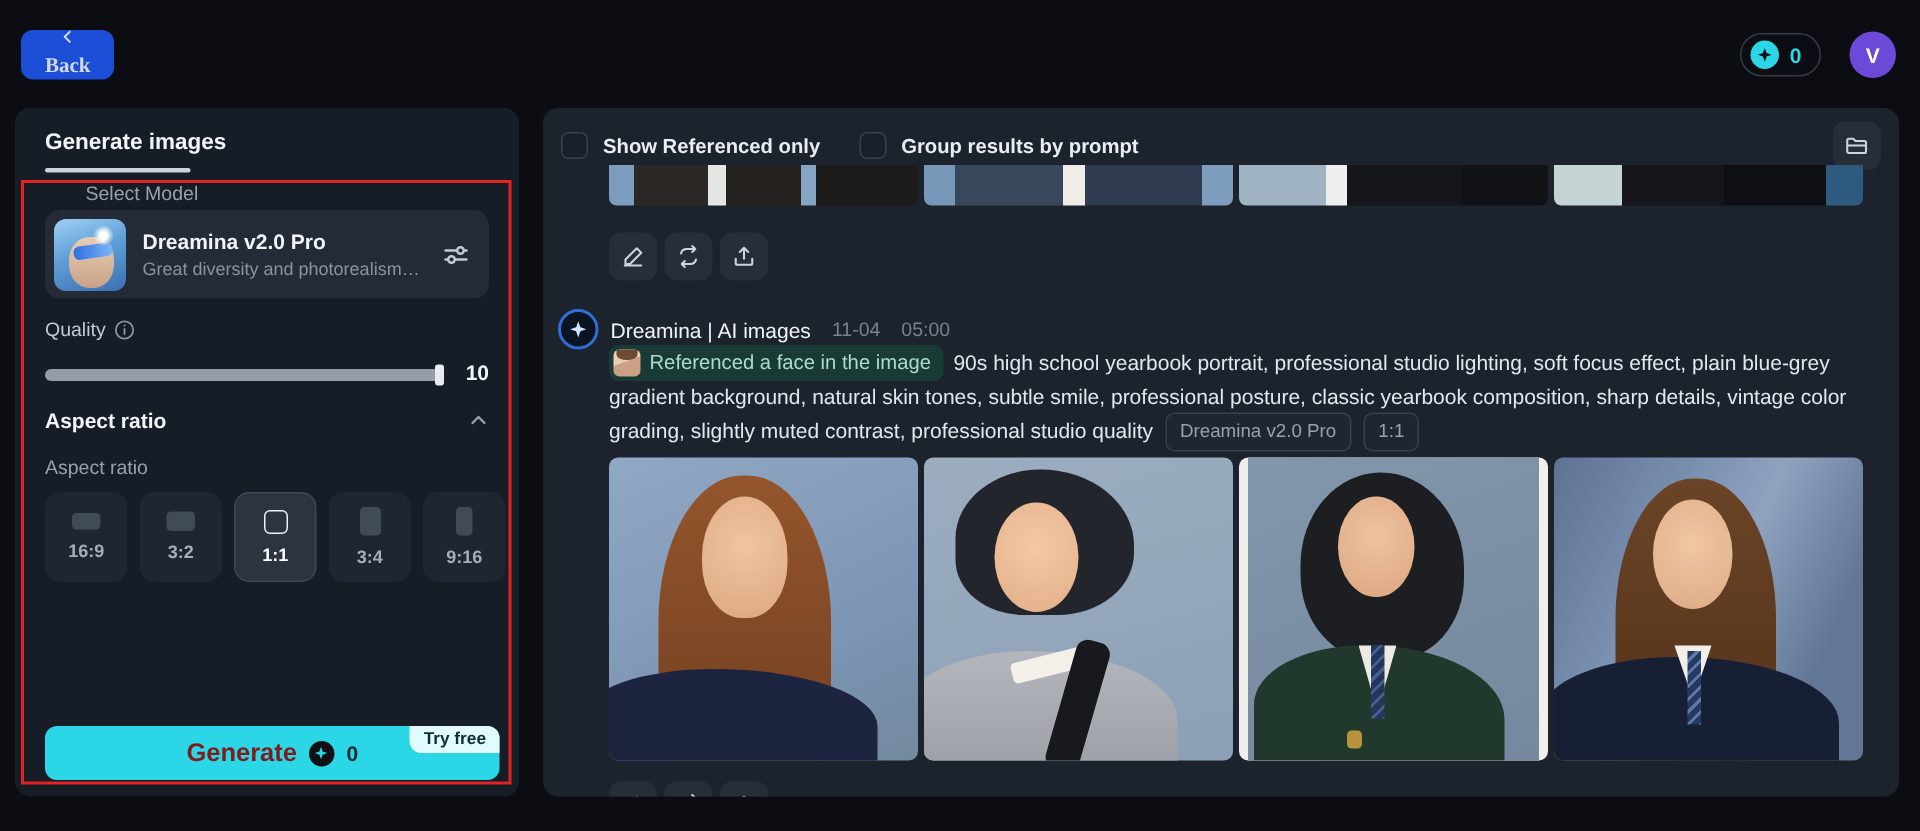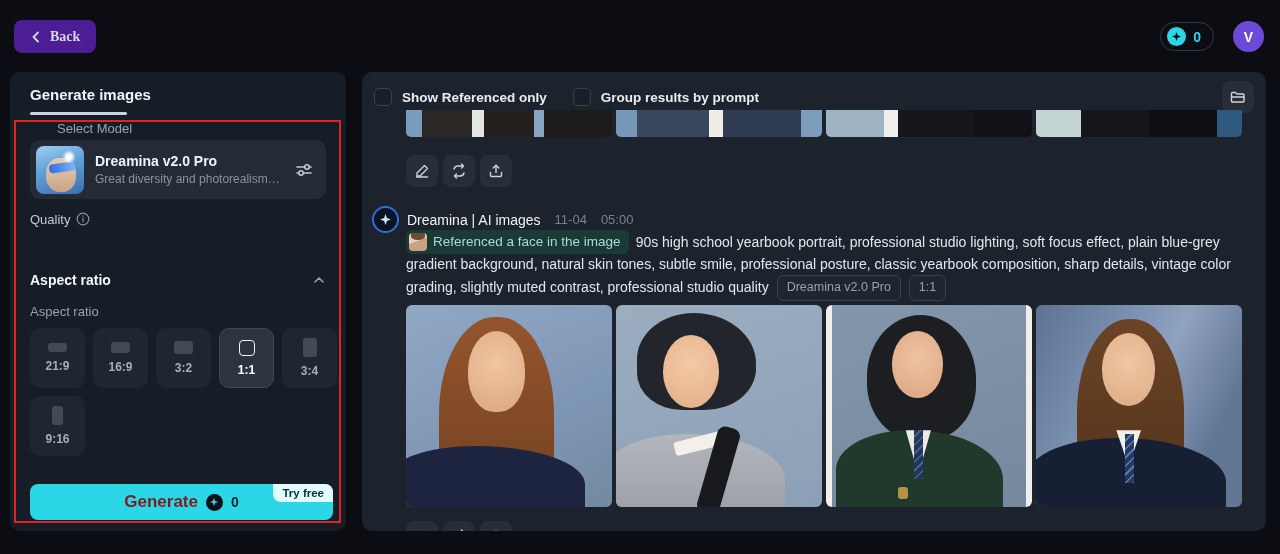--- a/index.html
+++ b/index.html
@@ -1,23 +1,23 @@
 <!DOCTYPE html>
 <html><head>
 <meta charset="utf-8">
 <style>
   * { margin:0; padding:0; box-sizing:border-box; }
   html,body { width:1280px; height:554px; overflow:hidden; }
   body { background:#0b0d12; font-family:"Liberation Sans", sans-serif; color:#e9edf2; position:relative; }
 
   
   .topbar { position:absolute; left:0; top:0; width:1280px; height:60px; }
-  .back-btn { position:absolute; left:14px; top:20px; height:33px; padding:0 16px; background:#4c1d95;
+  .back-btn { position:absolute; left:14px; top:20px; height:33px; padding:0 16px; background:#1d4ed8;
     border:none; border-radius:8px; color:#d4dae2; display:flex; align-items:center; gap:8px; cursor:pointer;
-    font-family:"Liberation Serif", serif; font-size:14px; font-weight:bold; }
+    font-family:"Liberation Serif", serif; font-size:14px; font-weight:bold;flex-direction:column; }
   .credits-pill { position:absolute; right:66px; top:22px; height:29px; padding:0 12px 0 6px; border:1px solid #333b46;
     border-radius:15px; display:flex; align-items:center; gap:7px; cursor:pointer; }
   .credit-coin { width:19px; height:19px; border-radius:50%; background:#2bd6e6; display:flex; align-items:center; justify-content:center; }
   .credit-coin svg { width:11px; height:11px; }
   .credits-num { color:#2bd6e6; font-size:14px; font-weight:bold; }
   .avatar { position:absolute; right:16px; top:21px; width:31px; height:31px; border-radius:50%; background:#6a4ad6;
     color:#fff; display:flex; align-items:center; justify-content:center; font-size:14px; font-weight:bold; cursor:pointer; }
 
   
   .sidebar { position:absolute; left:10px; top:72px; width:336px; height:459px; background:#171d26; border-radius:10px; overflow:hidden;padding-left:40px; }
@@ -30,21 +30,21 @@
   .model-thumb { width:48px; height:48px; border-radius:8px; flex:0 0 48px; position:relative; overflow:hidden;
     background:linear-gradient(160deg,#9fd0f2 0%,#5f9fd8 45%,#3a6fb0 100%); }
   .model-thumb .mt-head { position:absolute; left:10px; top:12px; width:30px; height:34px; background:linear-gradient(#e8cdb5,#c9a387); border-radius:45%; }
   .model-thumb .mt-glasses { position:absolute; left:13px; top:17px; width:26px; height:9px; background:linear-gradient(90deg,#2e6fe0,#7db4f5); border-radius:4px; transform:rotate(-8deg); }
   .model-thumb .mt-flare { position:absolute; left:26px; top:4px; width:14px; height:14px; background:radial-gradient(circle,#ffffff 0 25%,rgba(255,255,255,0) 70%); }
   .model-info { flex:1; min-width:0; }
   .model-name { font-size:14px; font-weight:bold; color:#f0f3f7; margin-bottom:3px; }
   .model-desc { font-size:12px; color:#8a93a0; white-space:nowrap; overflow:hidden; text-overflow:ellipsis; }
   .model-tune { width:20px; height:20px; color:#c3cad4; flex:0 0 20px; cursor:pointer; }
 
-  .quality-row { position:absolute; left:20px; top:140px; display:flex; align-items:flex-start; gap:6px; color:#c3cad4; font-size:13px; }
+  .quality-row { position:absolute; left:20px; top:140px; display:flex; align-items:flex-end; gap:6px; color:#c3cad4; font-size:13px; }
   .info-icon { width:14px; height:14px; color:#8a93a0; }
   .slider-row { position:absolute; left:20px; top:170px; width:296px; height:16px; }
   .slider-track { position:absolute; left:0; top:4px; width:266px; height:8px; border-radius:4px; background:#959da6; cursor:pointer; }
   .slider-handle { position:absolute; right:0px; top:-3px; width:6px; height:14px; border-radius:2px; background:#e8ebef; cursor:pointer; }
   .slider-value { position:absolute; right:0; top:-2px; font-size:14px; font-weight:bold; color:#f2f5f8; }
 
   .aspect-title-row { position:absolute; left:20px; top:200px; width:296px; display:flex; justify-content:space-between; align-items:center; cursor:pointer; }
   .aspect-title { font-size:14px; font-weight:bold; color:#f2f5f8; }
   .chevron-up { width:14px; height:14px; color:#98a1ad; }
   .aspect-sublabel { position:absolute; left:20px; top:232px; font-size:13px; color:#98a1ad; }
@@ -191,34 +191,36 @@
 
   <div class="quality-row">
     <span>Quality</span>
     <svg class="info-icon" viewBox="0 0 14 14" fill="none" stroke="currentColor" stroke-width="1.2">
       <circle cx="7" cy="7" r="5.8"></circle>
         <line x1="7" y1="6.2" x2="7" y2="9.8" stroke-linecap="round"></line>
         <circle cx="7" cy="4" r="0.7" fill="currentColor" stroke="none"></circle>
     </svg>
   </div>
 
+  <div class="slider-row">
+    <div class="slider-track">
+      <div class="slider-handle"></div>
+    </div>
+    <div class="slider-value">10</div>
+  </div>
 
   <div class="aspect-title-row">
     <span class="aspect-title">Aspect ratio</span>
     <svg class="chevron-up" viewBox="0 0 14 14" fill="none" stroke="currentColor" stroke-width="1.6" stroke-linecap="round" stroke-linejoin="round">
         <polyline points="3,9 7,5 11,9"></polyline>
       </svg>
   </div>
   <div class="aspect-sublabel">Aspect ratio</div>
 
   <div class="aspect-grid">
-      <div class="aspect-btn">
-        <div class="ratio-shape" style="width: 19px; height: 9px;"></div>
-        <div class="ratio-label">21:9</div>
-      </div>
       <div class="aspect-btn">
         <div class="ratio-shape" style="width: 19px; height: 11px;"></div>
         <div class="ratio-label">16:9</div>
       </div>
       <div class="aspect-btn">
         <div class="ratio-shape" style="width: 19px; height: 13px;"></div>
         <div class="ratio-label">3:2</div>
       </div>
       <div class="aspect-btn selected">
         <div class="ratio-shape" style="width: 16px; height: 16px;"></div>

